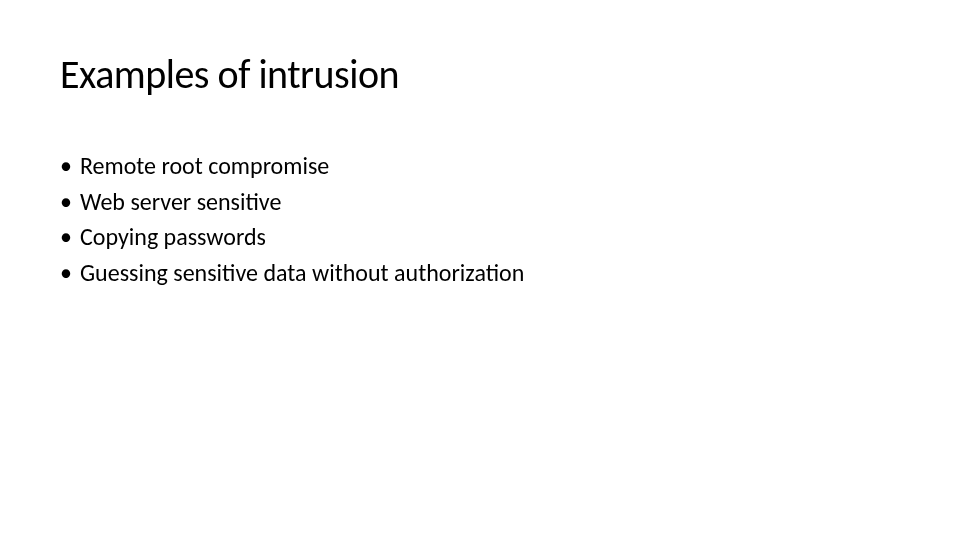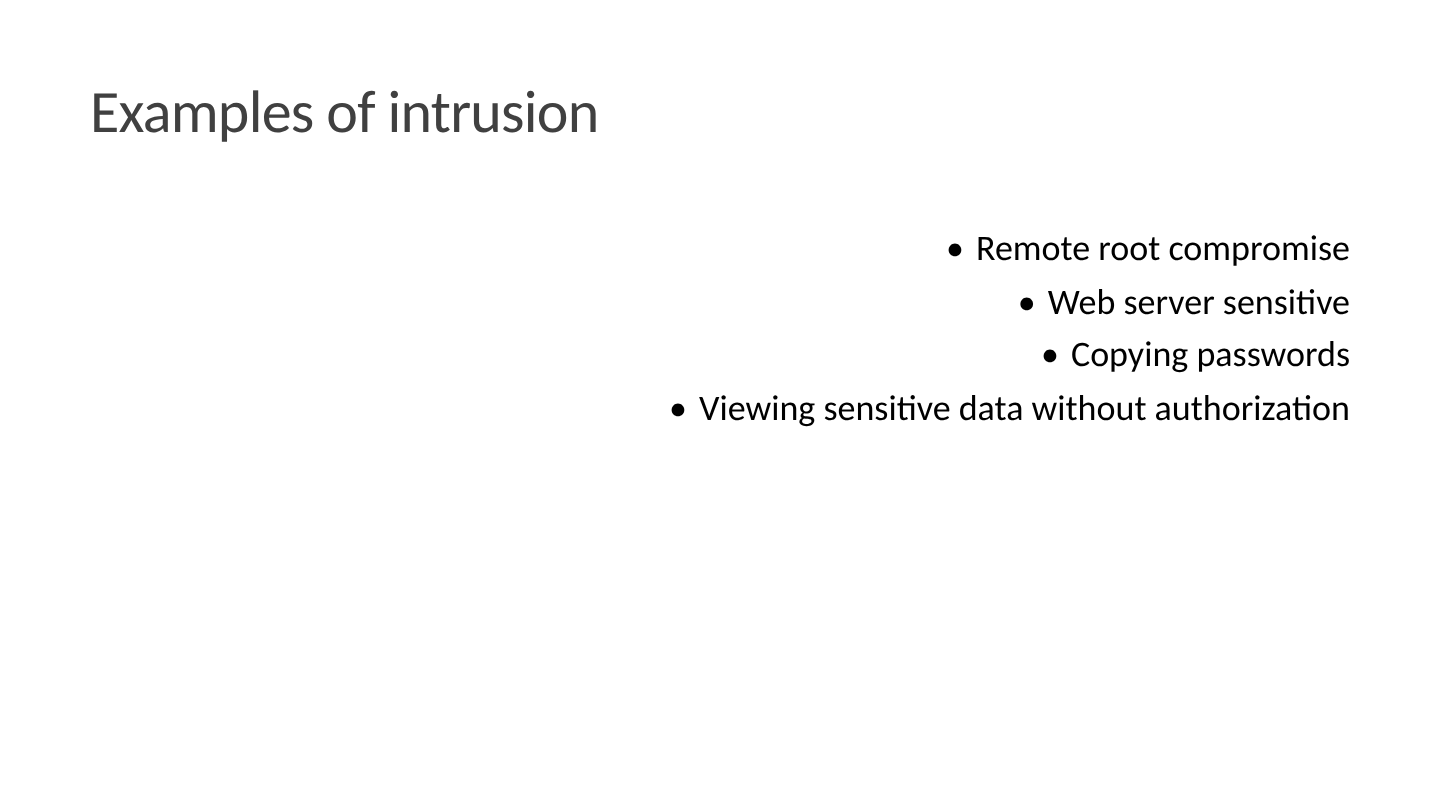--- a/index.html
+++ b/index.html
@@ -12,34 +12,33 @@
       height: 540px;
       background: #ffffff;
       font-family: Calibri, "Segoe UI", Arial, sans-serif;
       color: #000000;
       padding: 50px 60px;
       position: relative;
     }
     .slide-title {
       font-size: 40px;
       font-weight: 400;
-      color: #404040;
+      color: #000000;
       margin-bottom: 50px;
       letter-spacing: -0.5px;
     }
     .bullet-list {
       list-style: none;
       font-size: 24px;
       line-height: 1.4;
     }
     .bullet-list li {
       display: flex;
       align-items: flex-start;
       margin-bottom: 2px;
-      justify-content: flex-end;
     }
     .bullet-list li::before {
       content: "•";
       margin-right: 8px;
       font-size: 24px;
     }
   </style>
 </head>
 <body>
 
@@ -49,15 +48,15 @@
   <li>
       <span>Remote root compromise</span>
     </li>
   <li>
       <span>Web server sensitive</span>
     </li>
   <li>
       <span>Copying passwords</span>
     </li>
   <li>
-      <span>Viewing sensitive data without authorization</span>
+      <span>Guessing sensitive data without authorization</span>
     </li>
 </ul>
 
 </body></html>

